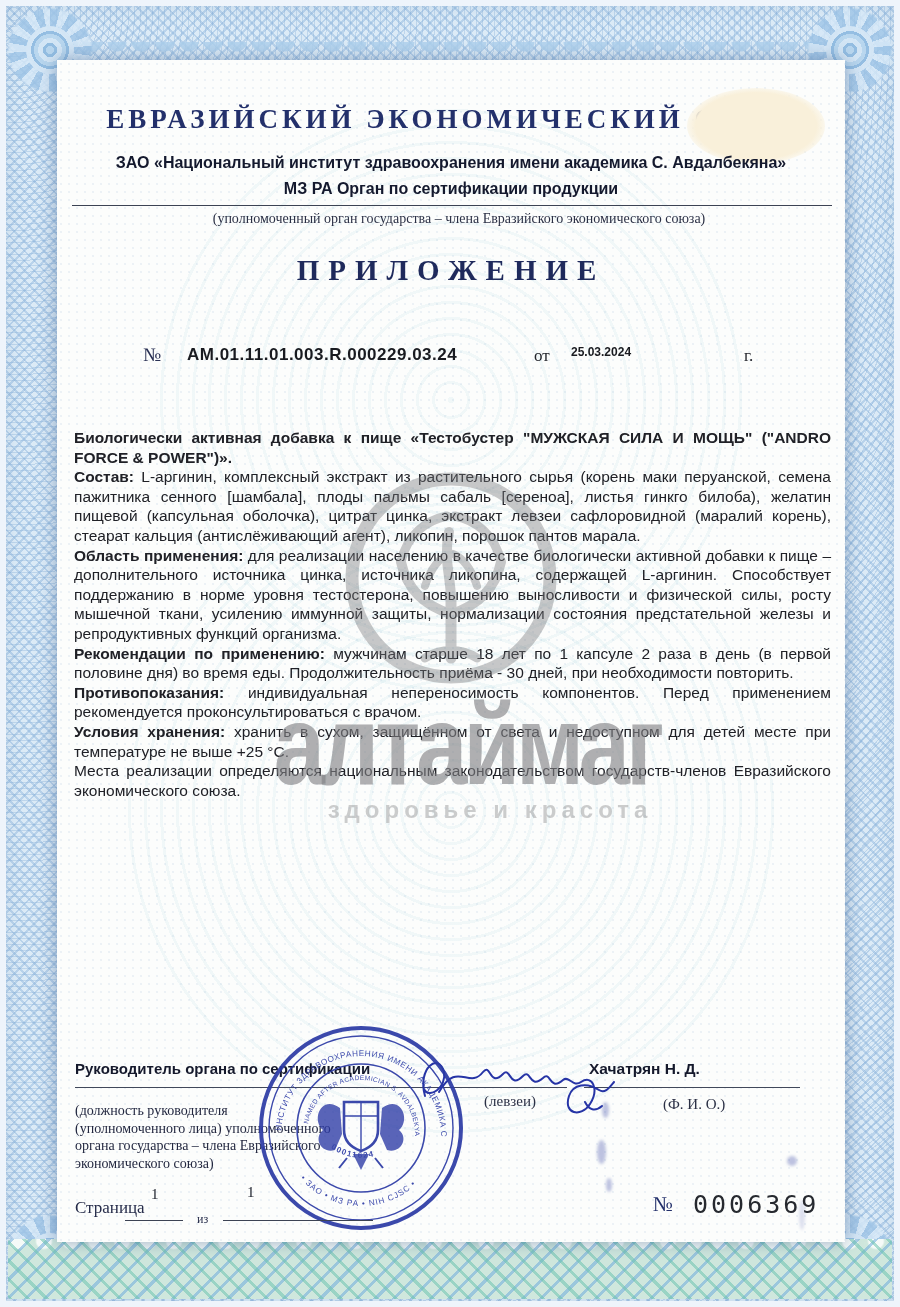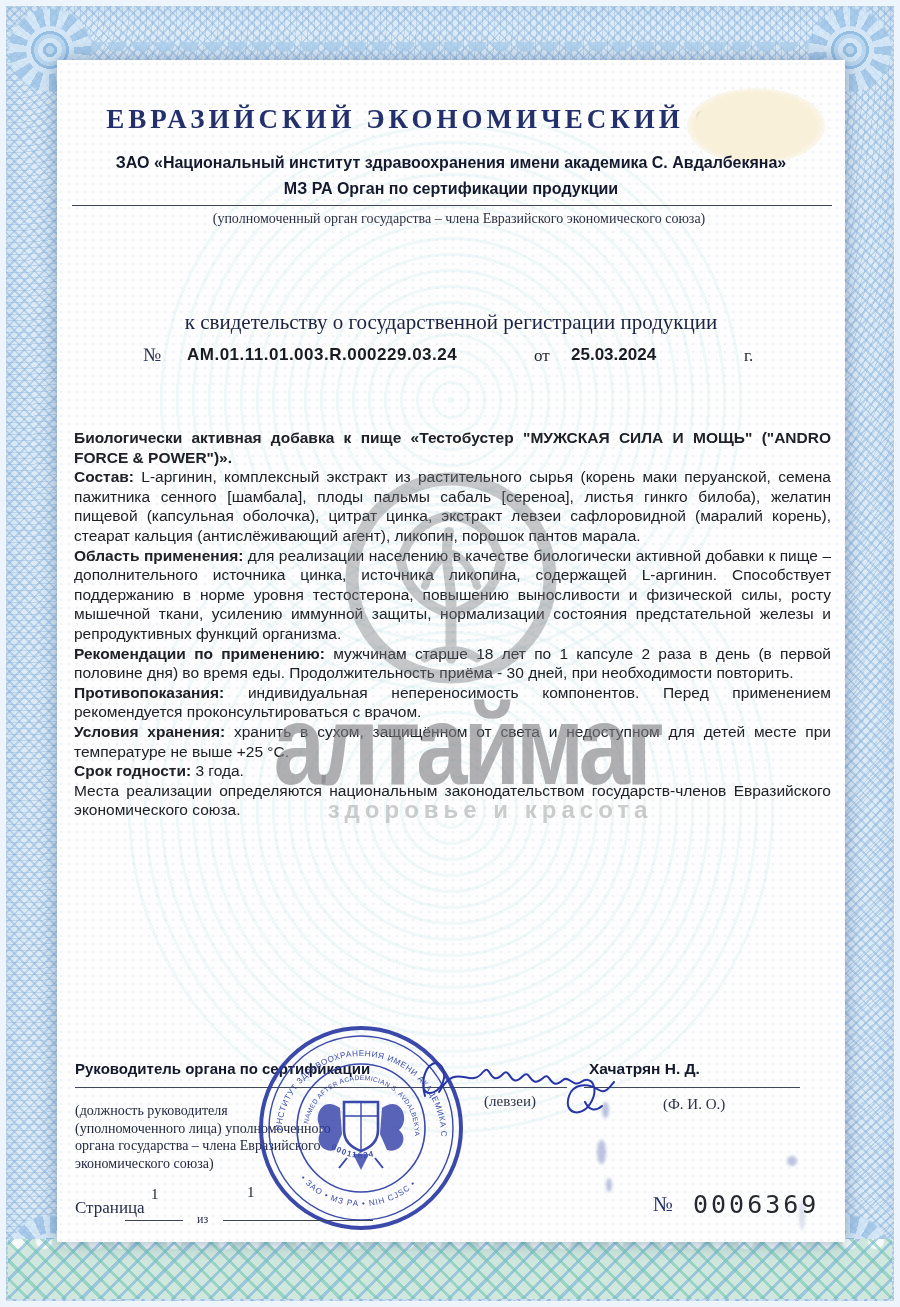--- a/index.html
+++ b/index.html
@@ -62,21 +62,21 @@
     font-family:"Liberation Serif","DejaVu Serif",serif;font-size:14px;color:#2b3045;margin-left:16px;}
   .title-main{position:absolute;top:194px;left:0;right:0;text-align:center;
     font-family:"Liberation Serif","DejaVu Serif",serif;font-size:29px;font-weight:bold;
     letter-spacing:9px;color:#1f2a5c;}
   .title-sub{position:absolute;top:250px;left:0;right:0;text-align:center;
     font-family:"Liberation Serif","DejaVu Serif",serif;font-size:21px;color:#1d2240;}
   .num-row{position:absolute;top:284px;left:0;right:0;height:26px;color:#23252c;}
   .num-no{position:absolute;left:86px;top:0;font-family:"Liberation Serif",serif;font-size:19px;color:#2a3154;}
   .num-val{position:absolute;left:130px;top:1px;font-size:17px;font-weight:bold;letter-spacing:.5px;color:#191b20;}
   .num-ot{position:absolute;left:477px;top:2px;font-family:"Liberation Serif",serif;font-size:17px;color:#23252c;}
-  .num-date{position:absolute;left:514px;top:1px;font-size:17px;font-weight:bold;color:#191b20;}
+  .num-date{position:absolute;left:514px;top:1px;font-size:12px;font-weight:bold;color:#191b20;}
   .num-g{position:absolute;left:687px;top:2px;font-family:"Liberation Serif",serif;font-size:17px;color:#23252c;}
   
   .body-text{position:absolute;top:368px;left:17px;width:757px;
     font-size:15.5px;line-height:19.6px;color:#202127;text-align:justify;}
   .body-text p{margin:0;}
   .lead{font-weight:bold;}
   
   .wm-layer{position:absolute;inset:0;pointer-events:none;}
   .wm-tree{position:absolute;left:284px;top:408px;width:220px;height:220px;opacity:.40;}
   .wm-brand{position:absolute;left:160px;top:622px;width:500px;text-align:center;
@@ -128,38 +128,37 @@
   <div class="page-rosette" style="left:94px;top:40px;width:600px;height:600px;"></div>
   <div class="page-rosette" style="left:64px;top:420px;width:660px;height:660px;"></div>
 
   <div class="hdr-union">ЕВРАЗИЙСКИЙ  ЭКОНОМИЧЕСКИЙ  СОЮЗ</div>
   <div class="oval"></div>
   <div class="hdr-org1">ЗАО «Национальный институт здравоохранения имени академика С. Авдалбекяна»</div>
   <div class="hdr-org2">МЗ РА Орган по сертификации продукции</div>
   <div class="hdr-rule"></div>
   <div class="hdr-note">(уполномоченный орган государства – члена Евразийского экономического союза)</div>
 
-  <div class="title-sub">к свидетельству о государственной регистрации продукции</div>
+  <div class="title-main">ПРИЛОЖЕНИЕ</div>
 
   <div class="num-row">
     <span class="num-no">№</span>
     <span class="num-val">AM.01.11.01.003.R.000229.03.24</span>
     <span class="num-ot">от</span>
     <span class="num-date">25.03.2024</span>
     <span class="num-g">г.</span>
   </div>
 
   <div class="body-text">
     <p><span class="lead">Биологически активная добавка к пище «Тестобустер "МУЖСКАЯ СИЛА И МОЩЬ" ("ANDRO FORCE &amp; POWER")».</span><span></span></p>
     <p><span class="lead">Состав: </span><span>L-аргинин, комплексный экстракт из растительного сырья (корень маки перуанской, семена пажитника сенного [шамбала], плоды пальмы сабаль [сереноа], листья гинкго билоба), желатин пищевой (капсульная оболочка), цитрат цинка, экстракт левзеи сафлоровидной (маралий корень), стеарат кальция (антислёживающий агент), ликопин, порошок пантов марала.</span></p>
     <p><span class="lead">Область применения: </span><span>для реализации населению в качестве биологически активной добавки к пище – дополнительного источника цинка, источника ликопина, содержащей L-аргинин. Способствует поддержанию в норме уровня тестостерона, повышению выносливости и физической силы, росту мышечной ткани, усилению иммунной защиты, нормализации состояния предстательной железы и репродуктивных функций организма.</span></p>
     <p><span class="lead">Рекомендации по применению: </span><span>мужчинам старше 18 лет по 1 капсуле 2 раза в день (в первой половине дня) во время еды. Продолжительность приёма - 30 дней, при необходимости повторить.</span></p>
     <p><span class="lead">Противопоказания: </span><span>индивидуальная непереносимость компонентов. Перед применением рекомендуется проконсультироваться с врачом.</span></p>
     <p><span class="lead">Условия хранения: </span><span>хранить в сухом, защищённом от света и недоступном для детей месте при температуре не выше +25 °С.</span></p>
-    <p><span class="lead">Срок годности: </span><span>3 года.</span></p>
     <p><span class="lead"></span><span>Места реализации определяются национальным законодательством государств-членов Евразийского экономического союза.</span></p>
   </div>
 
   <div class="wm-layer">
     <svg class="wm-tree" viewBox="-110 -110 220 220">
       <g stroke="#78787b" fill="none" stroke-linecap="round">
         <circle r="99" stroke-width="13"></circle>
         <path d="M0,80 L0,22" stroke-width="11"></path>
         <path d="M0,22 C0,-2 -8,-18 -2,-46" stroke-width="10"></path>
         <path d="M0,36 C-26,28 -44,12 -50,-16" stroke-width="10"></path>

